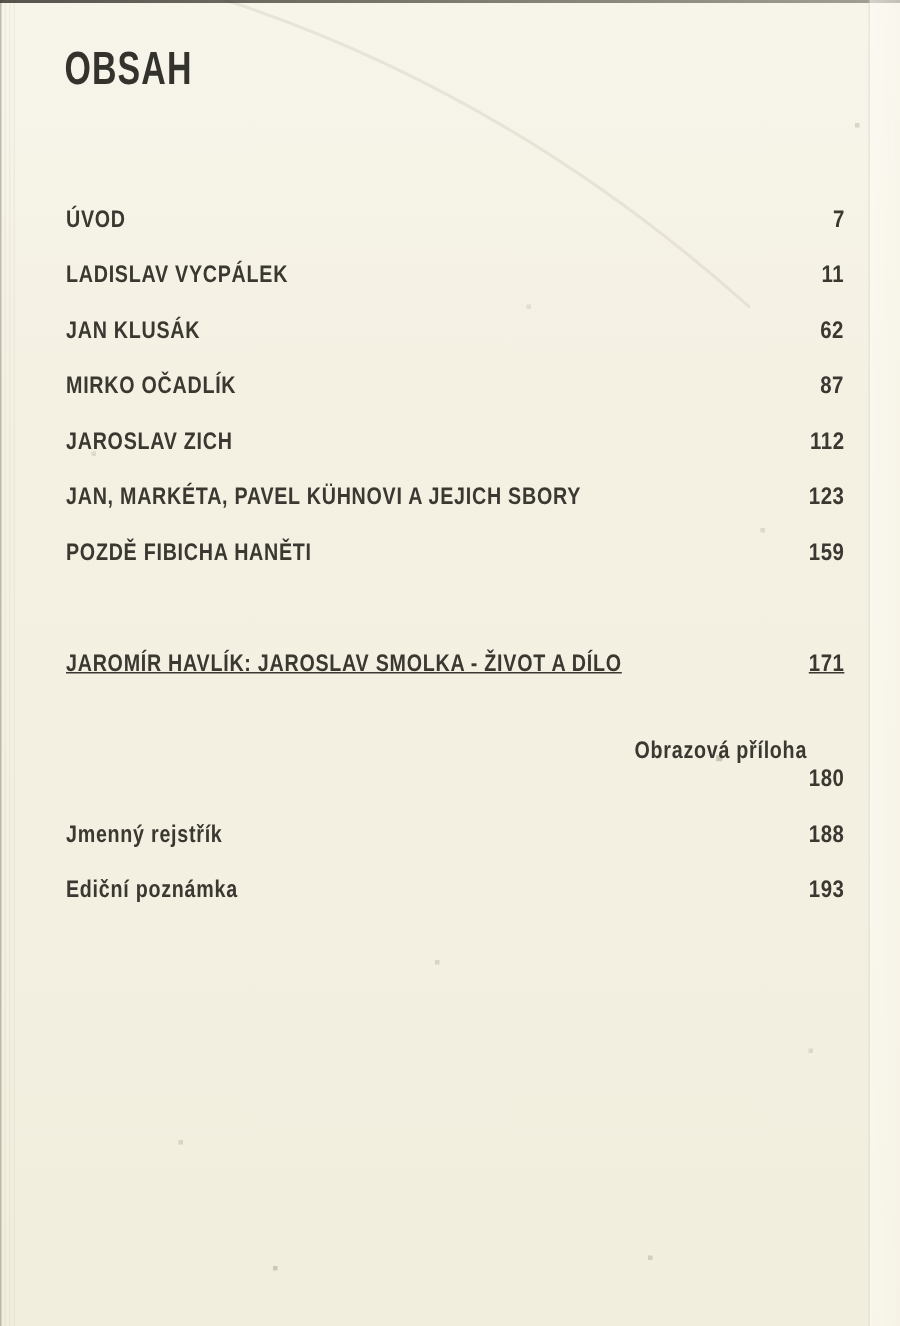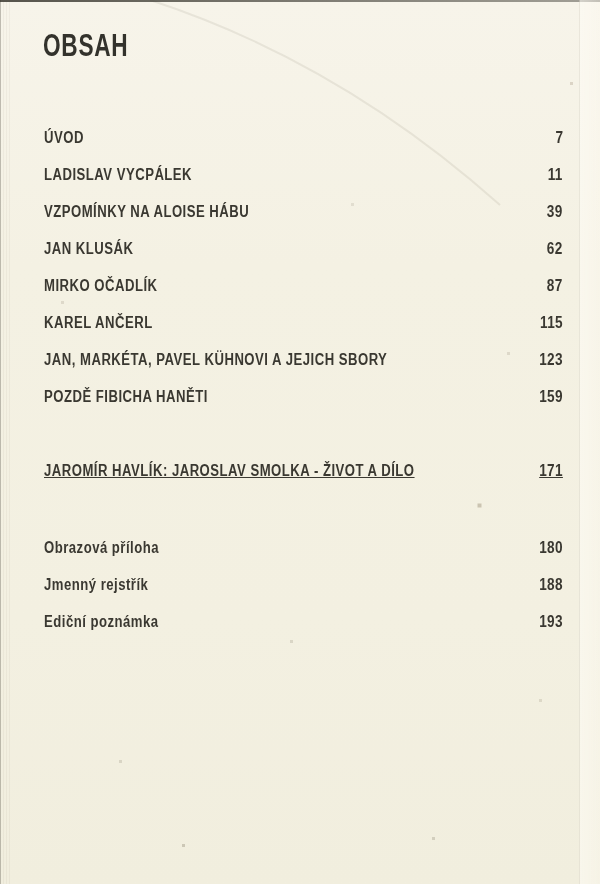--- a/index.html
+++ b/index.html
@@ -57,37 +57,37 @@
     font-size: 31px; font-weight: bold; letter-spacing: 1px;
     color: #33322c;
     transform: scaleX(0.73); transform-origin: 0 0;
     white-space: nowrap;
   }
 
   .toc-list {
     position: absolute; left: 44px; top: 119px; width: 519px;
   }
   .toc-row {
-    display: flex; justify-content: space-between; align-items: center;
+    display: flex; justify-content: space-between; align-items: flex-end;
     height: 37px;
   }
   .toc-row .lbl {
     font-size: 16px; font-weight: bold; letter-spacing: 0.6px;
     white-space: nowrap;
     transform: scaleX(0.82); transform-origin: 0 50%;
     color: #3a3831;
   }
   .toc-row .pg {
     font-size: 16px; font-weight: bold; letter-spacing: 0.4px;
     white-space: nowrap;
     transform: scaleX(0.85); transform-origin: 100% 50%;
     color: #3a3831;
   }
   .toc-row.sec-start-2 { margin-top: 37px; text-decoration: underline; }
-  .toc-row.sec-start-3 { margin-top: 40px; }
+  .toc-row.sec-start-3 { margin-top: 40px; flex-direction: column; }
 </style>
 </head>
 <body>
 
 <div class="scan-page">
 
   <svg class="scratch-svg" width="600" height="884" viewBox="0 0 600 884">
     <path d="M 150,0 Q 340,62 500,205" fill="none" stroke="rgba(100,92,72,0.10)" stroke-width="2"></path>
   </svg>
 
@@ -104,34 +104,30 @@
   <div class="toc-list">
       <div class="toc-row">
         <span class="lbl">ÚVOD</span>
         <span class="pg">7</span>
       </div>
       <div class="toc-row">
         <span class="lbl">LADISLAV VYCPÁLEK</span>
         <span class="pg">11</span>
       </div>
       <div class="toc-row">
-        <span class="lbl">VZPOMÍNKY NA ALOISE HÁBU</span>
-        <span class="pg">39</span>
-      </div>
-      <div class="toc-row">
         <span class="lbl">JAN KLUSÁK</span>
         <span class="pg">62</span>
       </div>
       <div class="toc-row">
         <span class="lbl">MIRKO OČADLÍK</span>
         <span class="pg">87</span>
       </div>
       <div class="toc-row">
-        <span class="lbl">KAREL ANČERL</span>
-        <span class="pg">115</span>
+        <span class="lbl">JAROSLAV ZICH</span>
+        <span class="pg">112</span>
       </div>
       <div class="toc-row">
         <span class="lbl">JAN, MARKÉTA, PAVEL KÜHNOVI A JEJICH SBORY</span>
         <span class="pg">123</span>
       </div>
       <div class="toc-row">
         <span class="lbl">POZDĚ FIBICHA HANĚTI</span>
         <span class="pg">159</span>
       </div>
       <div class="toc-row sec-start-2">

